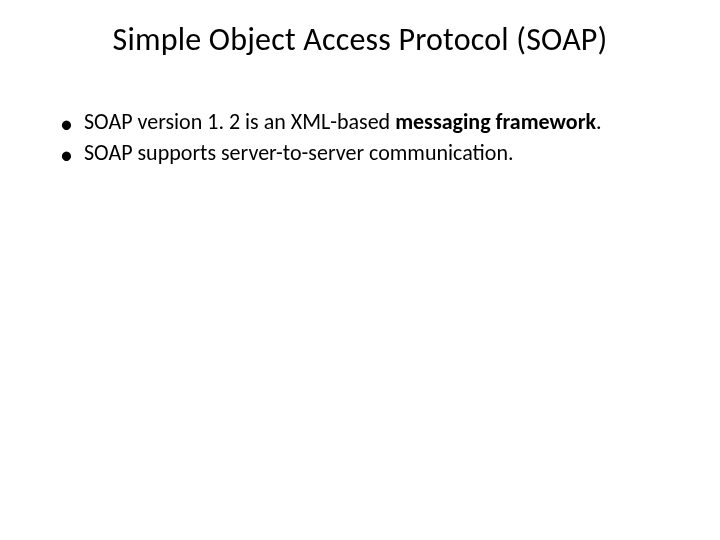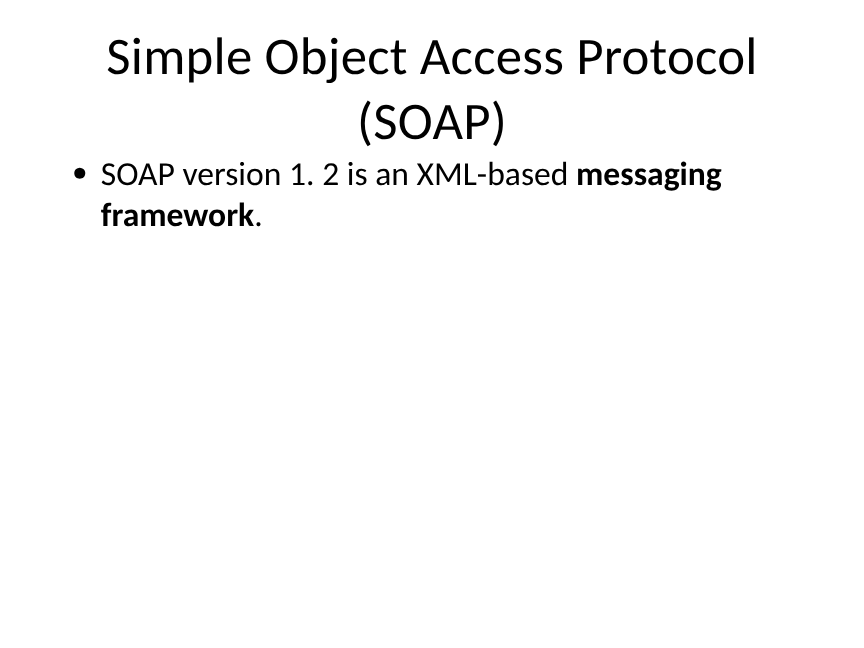--- a/index.html
+++ b/index.html
@@ -10,31 +10,32 @@
     body {
       width: 720px;
       height: 540px;
       background: #ffffff;
       font-family: Calibri, 'Segoe UI', Arial, sans-serif;
       color: #000000;
       padding: 20px 40px 40px 40px;
       overflow: hidden;
     }
     .slide-title {
-      font-size: 44px;
+      font-size: 32px;
       font-weight: 400;
       text-align: center;
+      margin-bottom: 50px;
       letter-spacing: 0.2px;
     }
     .bullet-list {
       list-style: none;
       padding-left: 20px;
     }
     .bullet-item {
-      font-size: 28px;
+      font-size: 22px;
       line-height: 1.22;
       margin-bottom: 4px;
       position: relative;
       padding-left: 24px;
     }
     .bullet-item::before {
       content: "•";
       position: absolute;
       left: 0;
       top: 0;
@@ -44,13 +45,14 @@
       font-weight: 700;
     }
   </style>
 </head>
 <body>
 
 <h1 class="slide-title">Simple Object Access Protocol (SOAP)</h1>
 
 <ul class="bullet-list">
   <li class="bullet-item"><span>SOAP version 1. 2 is an XML-based </span><span class="bold">messaging framework</span><span>.</span></li>
+  <li class="bullet-item"><span>SOAP supports server-to-server communication.</span></li>
 </ul>
 
 </body></html>

